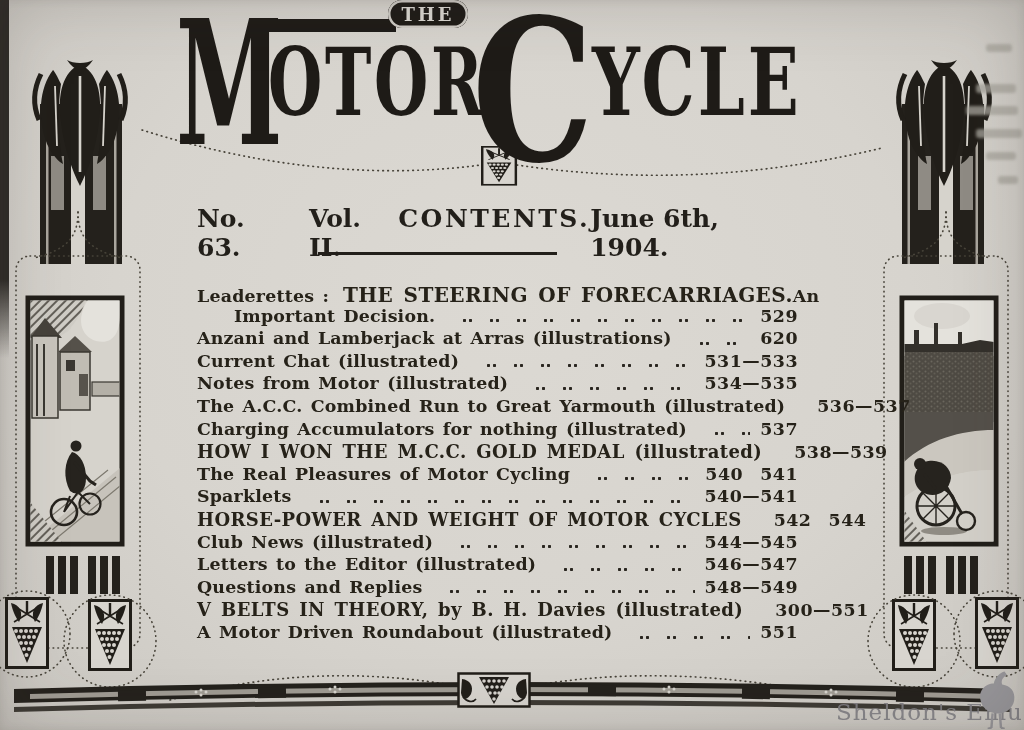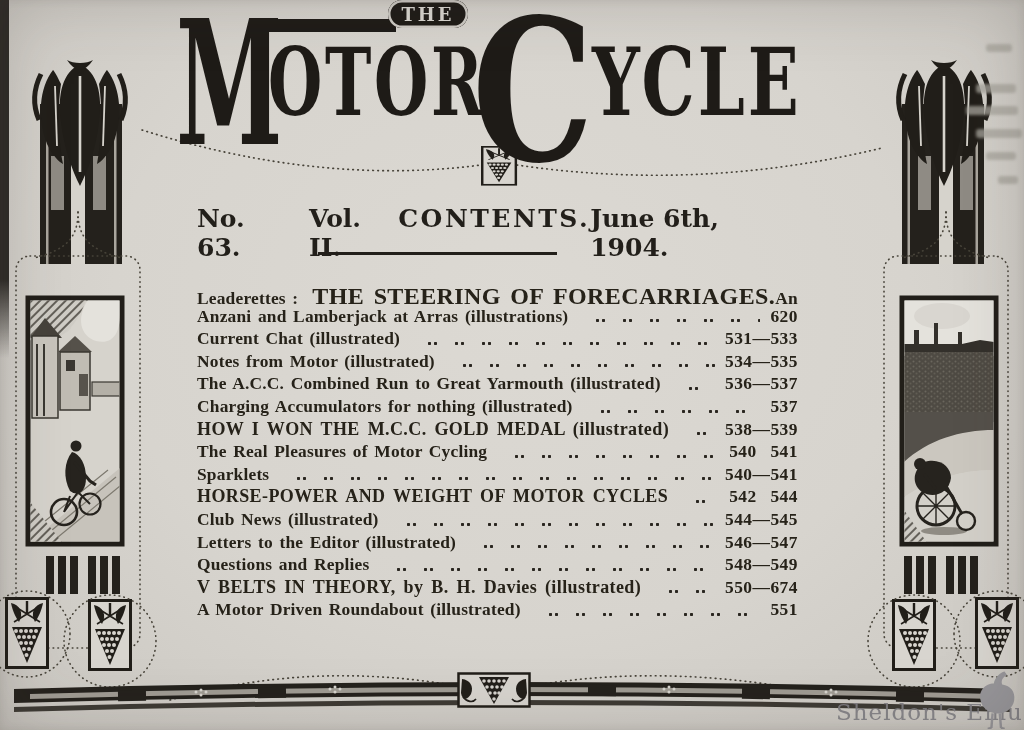--- a/index.html
+++ b/index.html
@@ -25,35 +25,35 @@
     border-radius:14px;box-shadow:inset 0 0 0 2.5px #cfccc6, inset 0 0 0 6px #1e1b17;
     display:flex;align-items:center;justify-content:center;}
   .mast-the b{color:#ddrgb;color:#dbd8d2;font-size:18px;letter-spacing:3px;font-family:"DejaVu Serif","Liberation Serif",serif;}
   
   .contents-block{position:absolute;left:197px;top:204px;width:601px;}
   .issue-line{display:flex;justify-content:space-between;align-items:baseline;
     font-size:25px;font-weight:bold;color:#221f1a;}
   .issue-line .novol{display:flex;gap:16px;}
   .issue-line .contents-label{letter-spacing:2.5px;}
   .contents-underline{position:absolute;left:121px;top:48px;width:239px;height:3px;background:#221f1a;}
-  .toc{margin-top:21px;font-family:Liberation Serif, serif;}
+  .toc{margin-top:21px;}
   .toc-row{display:flex;align-items:baseline;height:22.6px;font-size:17.4px;font-weight:700;
     color:#262219;letter-spacing:.2px;word-spacing:2px;white-space:nowrap;}
   .toc-title{flex:0 0 auto;}
   .toc-pages{flex:0 0 auto;text-align:right;white-space:pre;letter-spacing:.5px;}
   .leader{flex:1 1 12px;min-width:10px;align-self:stretch;margin:0 10px 0 12px;
     background-image:
       radial-gradient(circle, #2a2620 1.35px, rgba(0,0,0,0) 1.8px),
       radial-gradient(circle, #2a2620 1.35px, rgba(0,0,0,0) 1.8px);
     background-size:27px 5px,27px 5px;
     background-position:4px calc(100% - 5px),10px calc(100% - 5px);
     background-repeat:repeat-x;}
   .caps-bold .toc-title{font-size:18px;letter-spacing:.4px;word-spacing:3px;}
   .lead-prefix{margin-right:14px;}
-  .lead-head .toc-title{letter-spacing:.4px;word-spacing:3px;font-size:24px;}
+  .lead-head .toc-title{letter-spacing:.4px;word-spacing:3px;font-size:20px;}
   .lead-carry{margin-left:auto;margin-right:24px;}
   .lead-indent{padding-left:37px;}
   
   .watermark{position:absolute;left:836px;top:699px;font-size:23px;color:#807f84;
     opacity:.9;filter:blur(.4px);letter-spacing:1px;}
   .emu{position:absolute;left:969px;top:669px;}
   svg.deco{position:absolute;left:0;top:0;pointer-events:none;}
 </style>
 </head>
 <body>
@@ -287,20 +287,25 @@
     </div>
     <div class="contents-underline"></div>
 
     <div class="toc">
 
       <div class="toc-row lead-head">
         <span class="lead-prefix">Leaderettes :</span>
         <span class="toc-title">THE STEERING OF FORECARRIAGES.</span>
         <span class="lead-carry">An</span>
       </div>
+      <div class="toc-row">
+        <span class="toc-title lead-indent">Important Decision.</span>
+        <span class="leader"></span>
+        <span class="toc-pages">529</span>
+      </div>
 
       <div>
 
           <div class="toc-row">
             <span class="toc-title">Anzani and Lamberjack at Arras (illustrations)</span>
             <span class="leader"></span>
             <span class="toc-pages">620</span>
           </div>
 
           <div class="toc-row">
@@ -366,21 +371,21 @@
 
           <div class="toc-row">
             <span class="toc-title">Questions and Replies</span>
             <span class="leader"></span>
             <span class="toc-pages">548—549</span>
           </div>
 
           <div class="toc-row caps-bold">
             <span class="toc-title">V BELTS IN THEORY, by B. H. Davies (illustrated)</span>
             <span class="leader"></span>
-            <span class="toc-pages">550—674</span>
+            <span class="toc-pages">300—551</span>
           </div>
 
           <div class="toc-row">
             <span class="toc-title">A Motor Driven Roundabout (illustrated)</span>
             <span class="leader"></span>
             <span class="toc-pages">551</span>
           </div>
 
         </div>
     </div>

